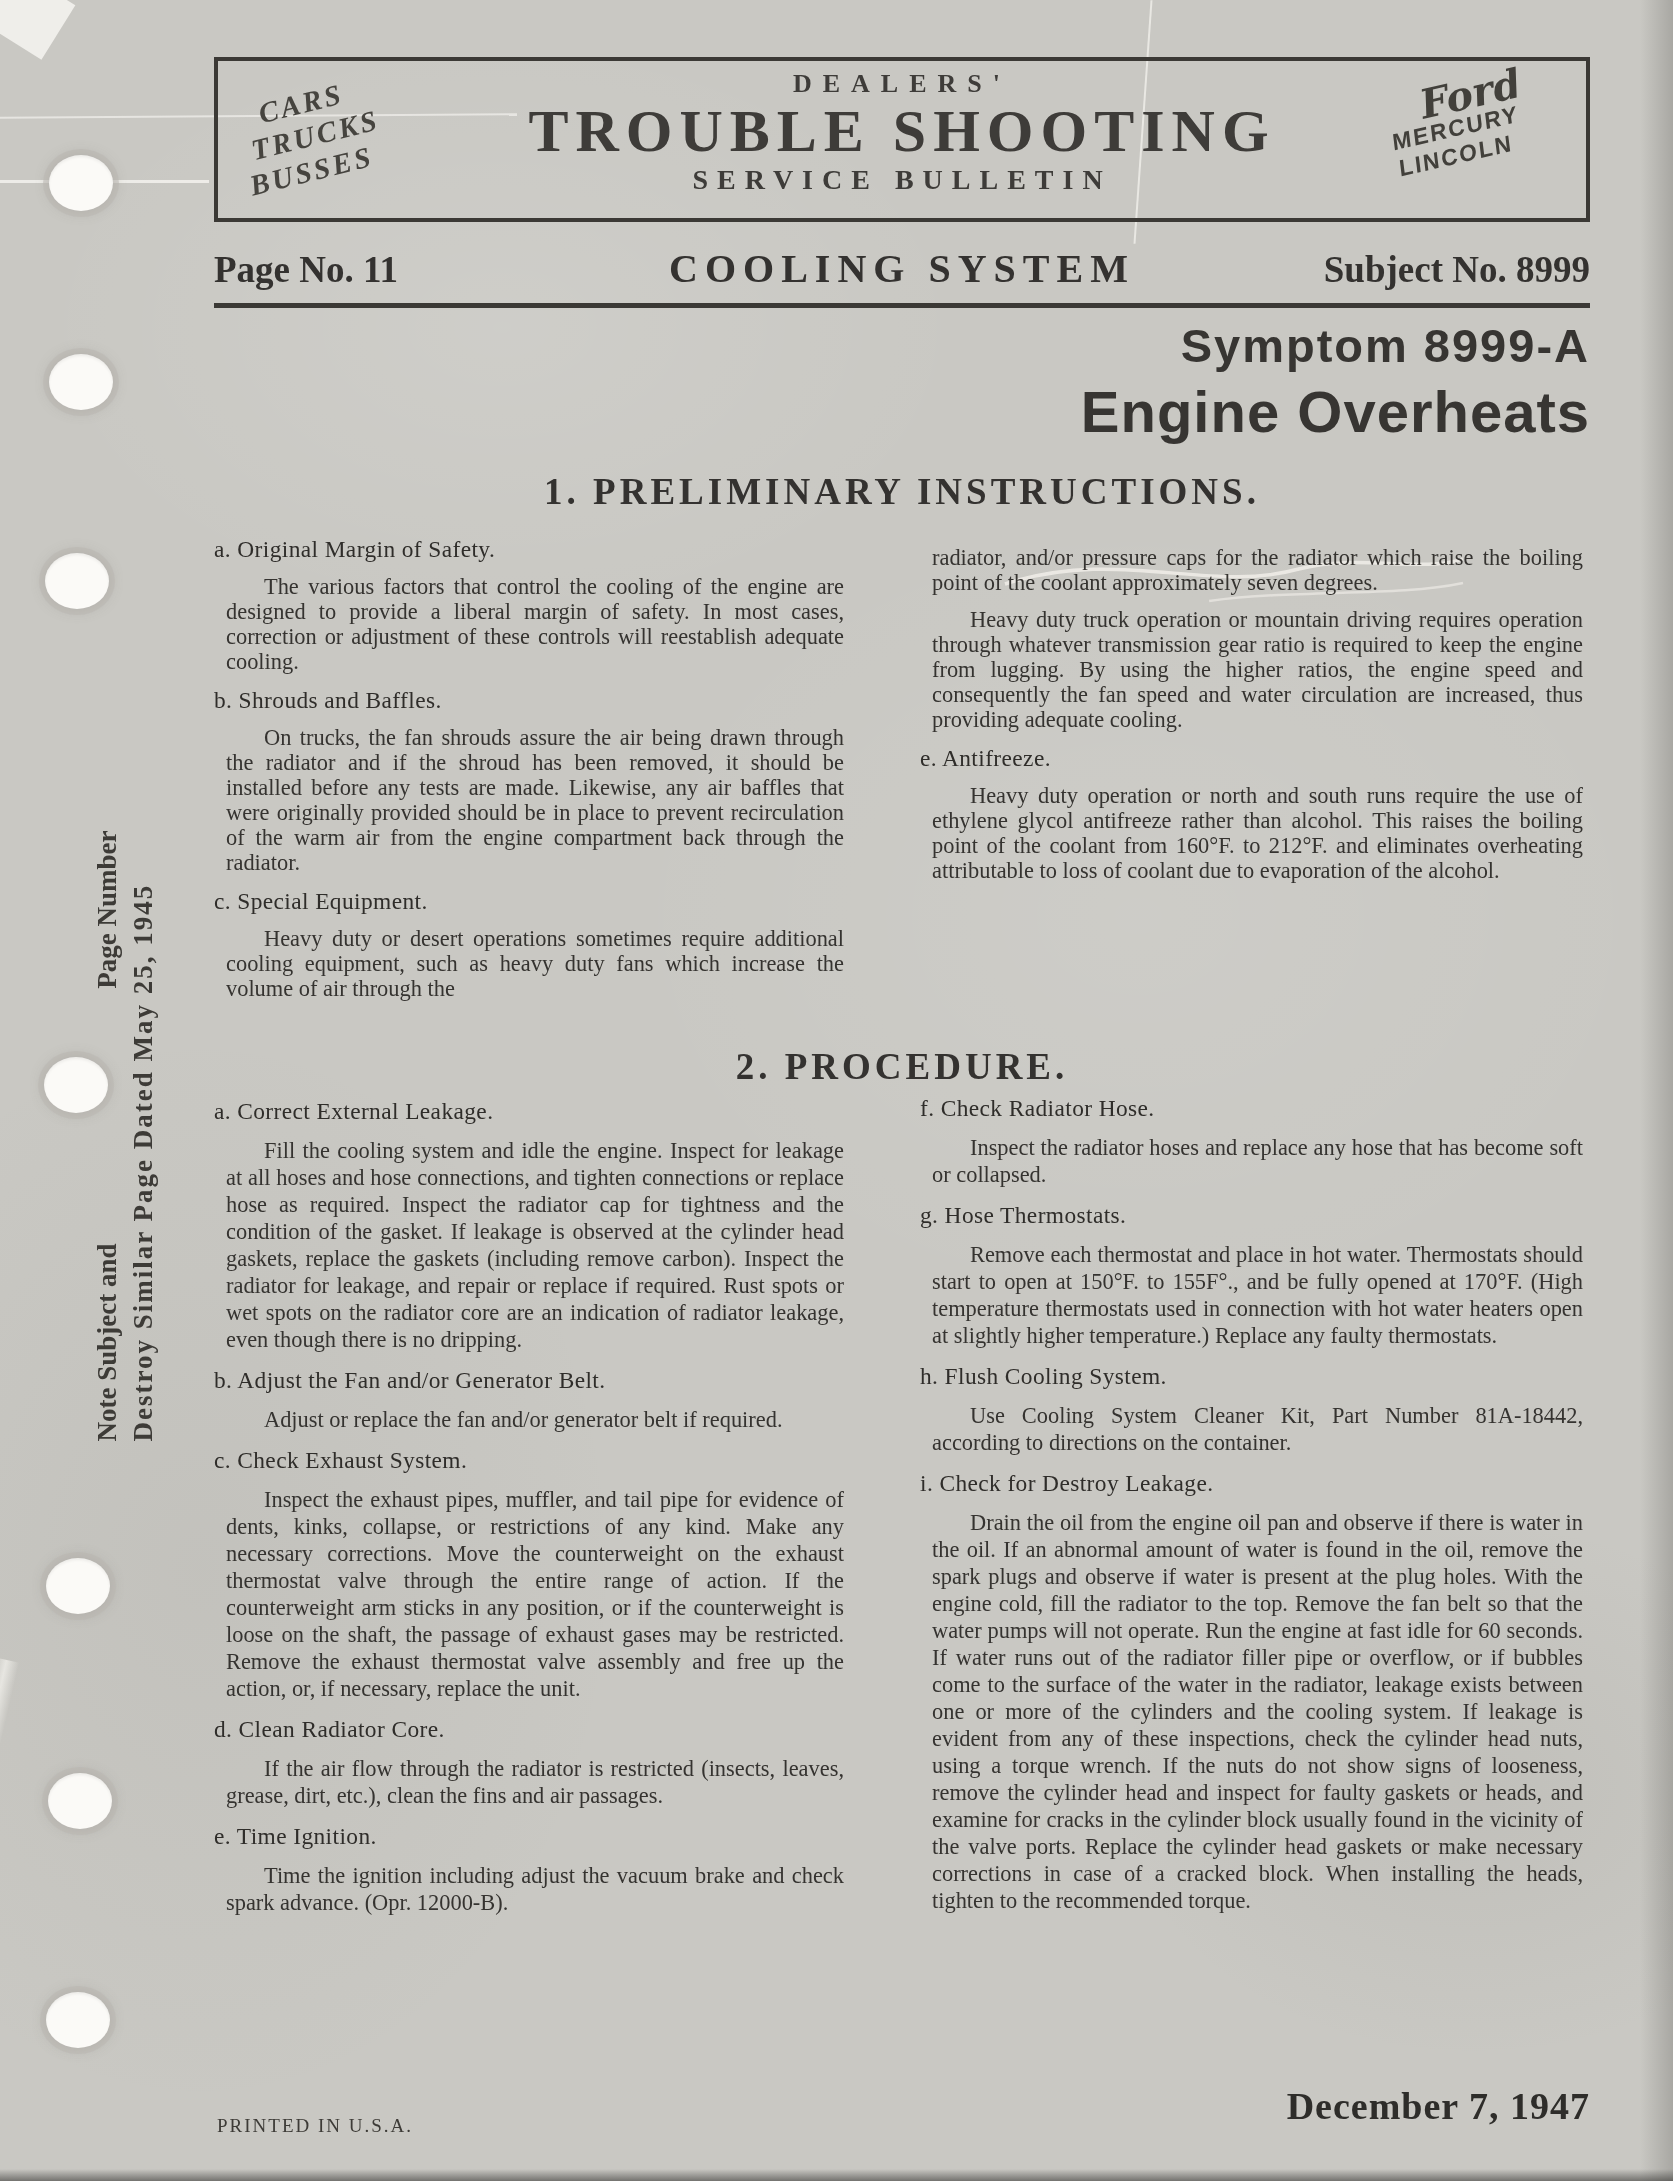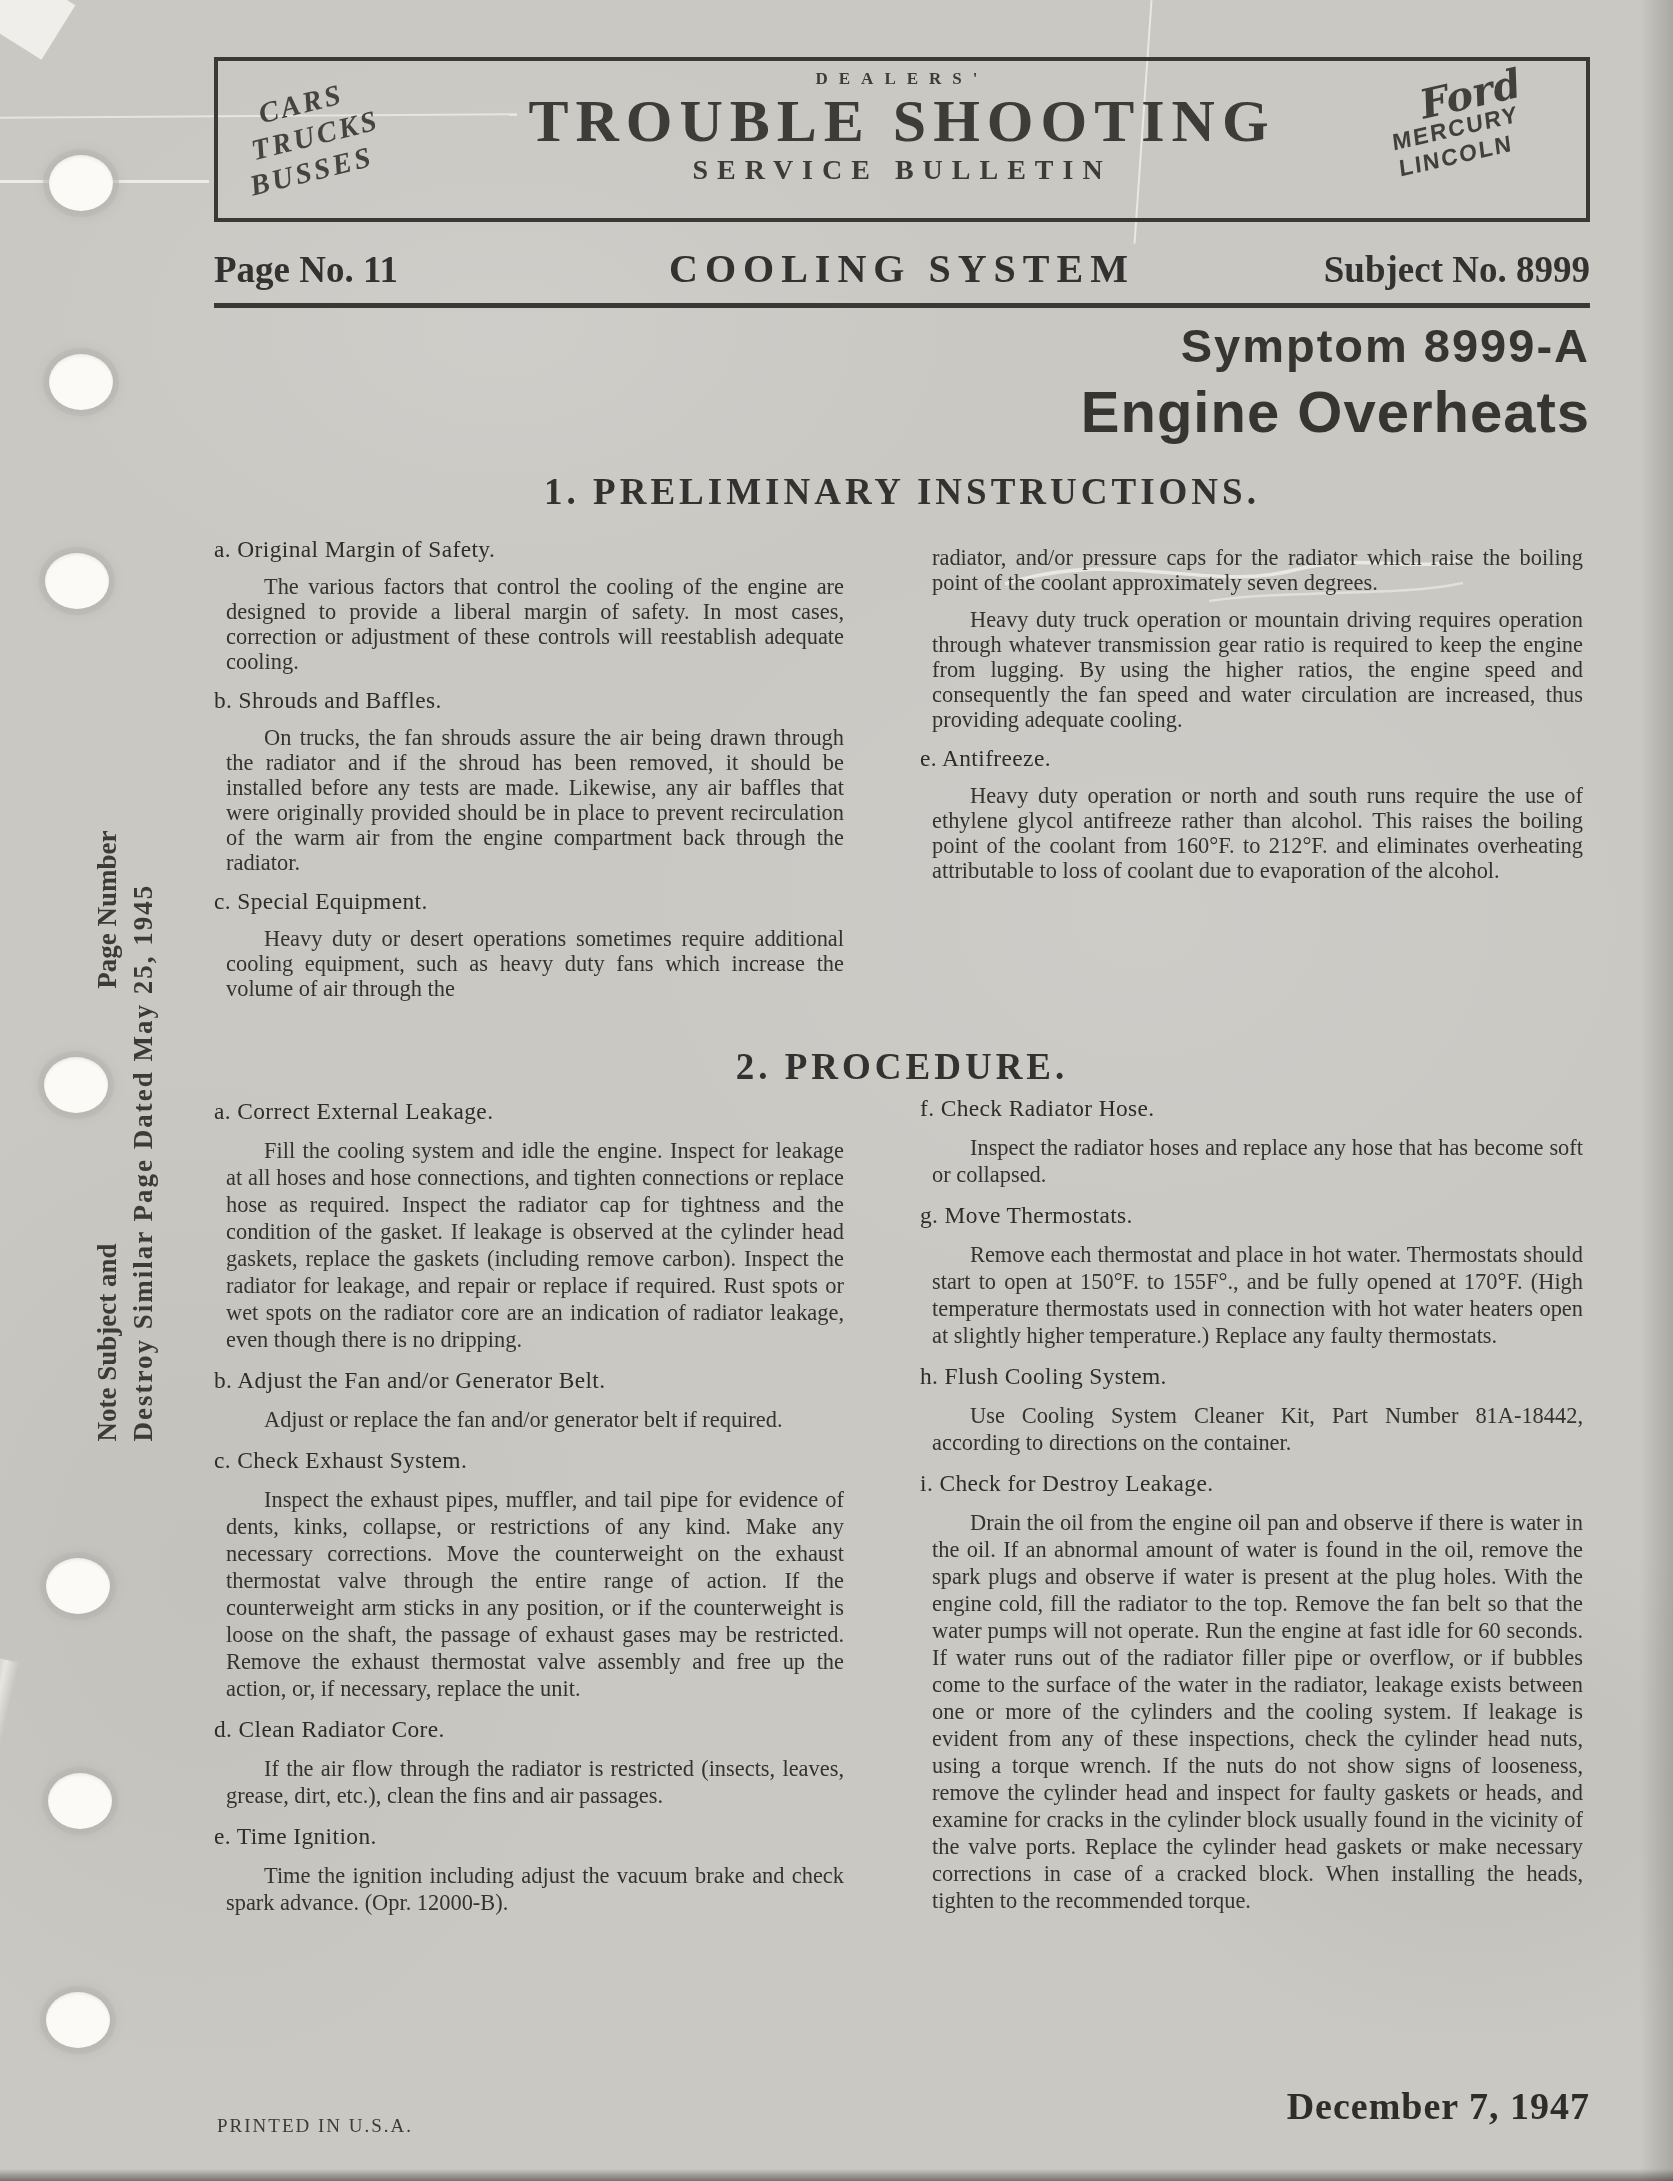--- a/index.html
+++ b/index.html
@@ -44,21 +44,21 @@
   
   .header-box { position:absolute; left:214px; top:57px; width:1376px; height:165px;
                 border:4px solid #3b3935; box-sizing:border-box; }
   .stamp { position:absolute; left:22px; top:24px; transform:rotate(-14deg);
            font-weight:700; font-style:italic; font-size:29px; line-height:34px;
            letter-spacing:3px; color:#46443f; }
   .stamp div:nth-child(1){ margin-left:26px; }
   .stamp div:nth-child(2){ margin-left:10px; }
   .masthead { position:absolute; left:50%; top:8px; transform:translateX(-50%);
               text-align:center; white-space:nowrap; color:#3e3c39; }
-  .masthead .dealers { font-size:17px; font-weight:700; letter-spacing:11px; }
+  .masthead .dealers { font-size:26px; font-weight:700; letter-spacing:11px; }
   .masthead .trouble { font-size:60px; font-weight:700; letter-spacing:7px; line-height:64px; margin-top:0; }
   .masthead .service { font-size:28px; font-weight:700; letter-spacing:9px; margin-top:1px; }
   .brand { position:absolute; right:58px; top:20px; transform:rotate(-13deg);
            text-align:center; color:#42403b; }
   .brand .ford { font-family:"DejaVu Serif", serif; font-style:italic; font-weight:700;
                  font-size:40px; line-height:34px; margin-left:44px; }
   .brand .mercury, .brand .lincoln { font-family:"Liberation Sans", sans-serif; font-weight:700;
                  font-size:23px; line-height:27px; letter-spacing:2px; transform:skewX(-6deg); }
   .brand .lincoln { margin-left:-12px; }
   
@@ -182,21 +182,21 @@
     <p>Inspect the exhaust pipes, muffler, and tail pipe for evidence of dents, kinks, collapse, or restrictions of any kind. Make any necessary corrections. Move the counterweight on the exhaust thermostat valve through the entire range of action. If the counterweight arm sticks in any position, or if the counterweight is loose on the shaft, the passage of exhaust gases may be restricted. Remove the exhaust thermostat valve assembly and free up the action, or, if necessary, replace the unit.</p>
     <h3>d.  Clean Radiator Core.</h3>
     <p>If the air flow through the radiator is restricted (insects, leaves, grease, dirt, etc.), clean the fins and air passages.</p>
     <h3>e.  Time Ignition.</h3>
     <p>Time the ignition including adjust the vacuum brake and check spark advance. (Opr. 12000-B).</p>
   </section>
 
   <section class="col sec2-right">
     <h3>f.  Check Radiator Hose.</h3>
     <p>Inspect the radiator hoses and replace any hose that has become soft or collapsed.</p>
-    <h3>g.  Move Thermostats.</h3>
+    <h3>g.  Hose Thermostats.</h3>
     <p>Remove each thermostat and place in hot water. Thermostats should start to open at 150°F. to 155F°., and be fully opened at 170°F. (High temperature thermostats used in connection with hot water heaters open at slightly higher temperature.) Replace any faulty thermostats.</p>
     <h3>h.  Flush Cooling System.</h3>
     <p>Use Cooling System Cleaner Kit, Part Number 81A-18442, according to directions on the container.</p>
     <h3>i.  Check for Destroy Leakage.</h3>
     <p>Drain the oil from the engine oil pan and observe if there is water in the oil. If an abnormal amount of water is found in the oil, remove the spark plugs and observe if water is present at the plug holes. With the engine cold, fill the radiator to the top. Remove the fan belt so that the water pumps will not operate. Run the engine at fast idle for 60 seconds. If water runs out of the radiator filler pipe or overflow, or if bubbles come to the surface of the water in the radiator, leakage exists between one or more of the cylinders and the cooling system. If leakage is evident from any of these inspections, check the cylinder head nuts, using a torque wrench. If the nuts do not show signs of looseness, remove the cylinder head and inspect for faulty gaskets or heads, and examine for cracks in the cylinder block usually found in the vicinity of the valve ports. Replace the cylinder head gaskets or make necessary corrections in case of a cracked block. When installing the heads, tighten to the recommended torque.</p>
   </section>
 
   <div class="printed">PRINTED IN U.S.A.</div>
   <div class="date">December 7, 1947</div>
 

